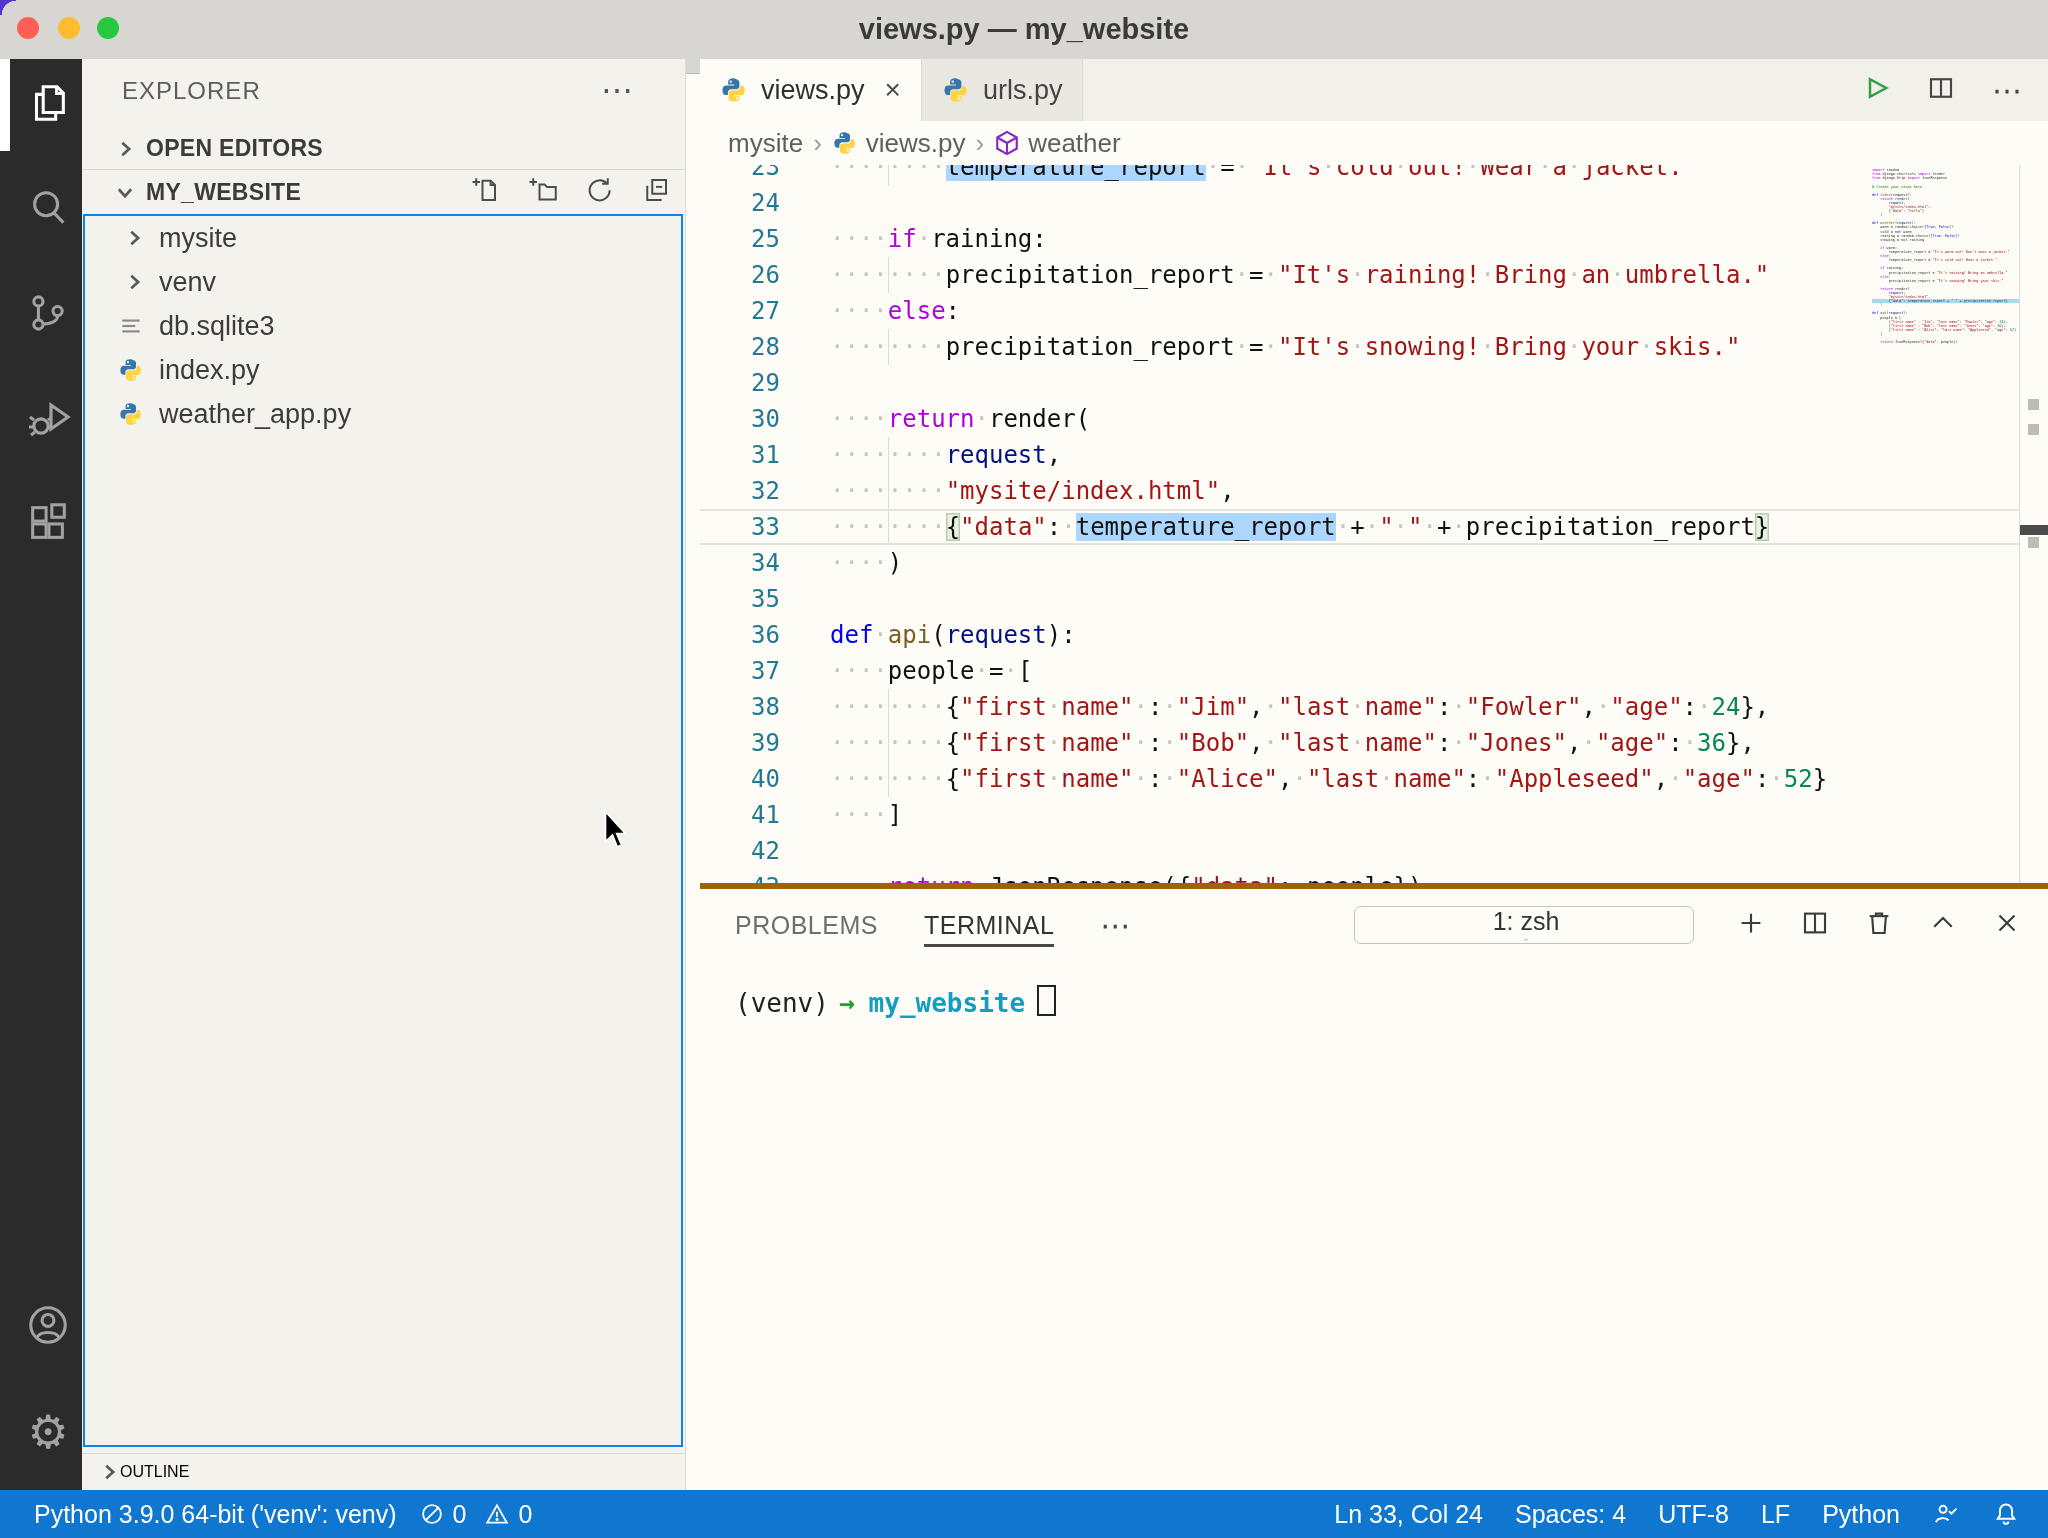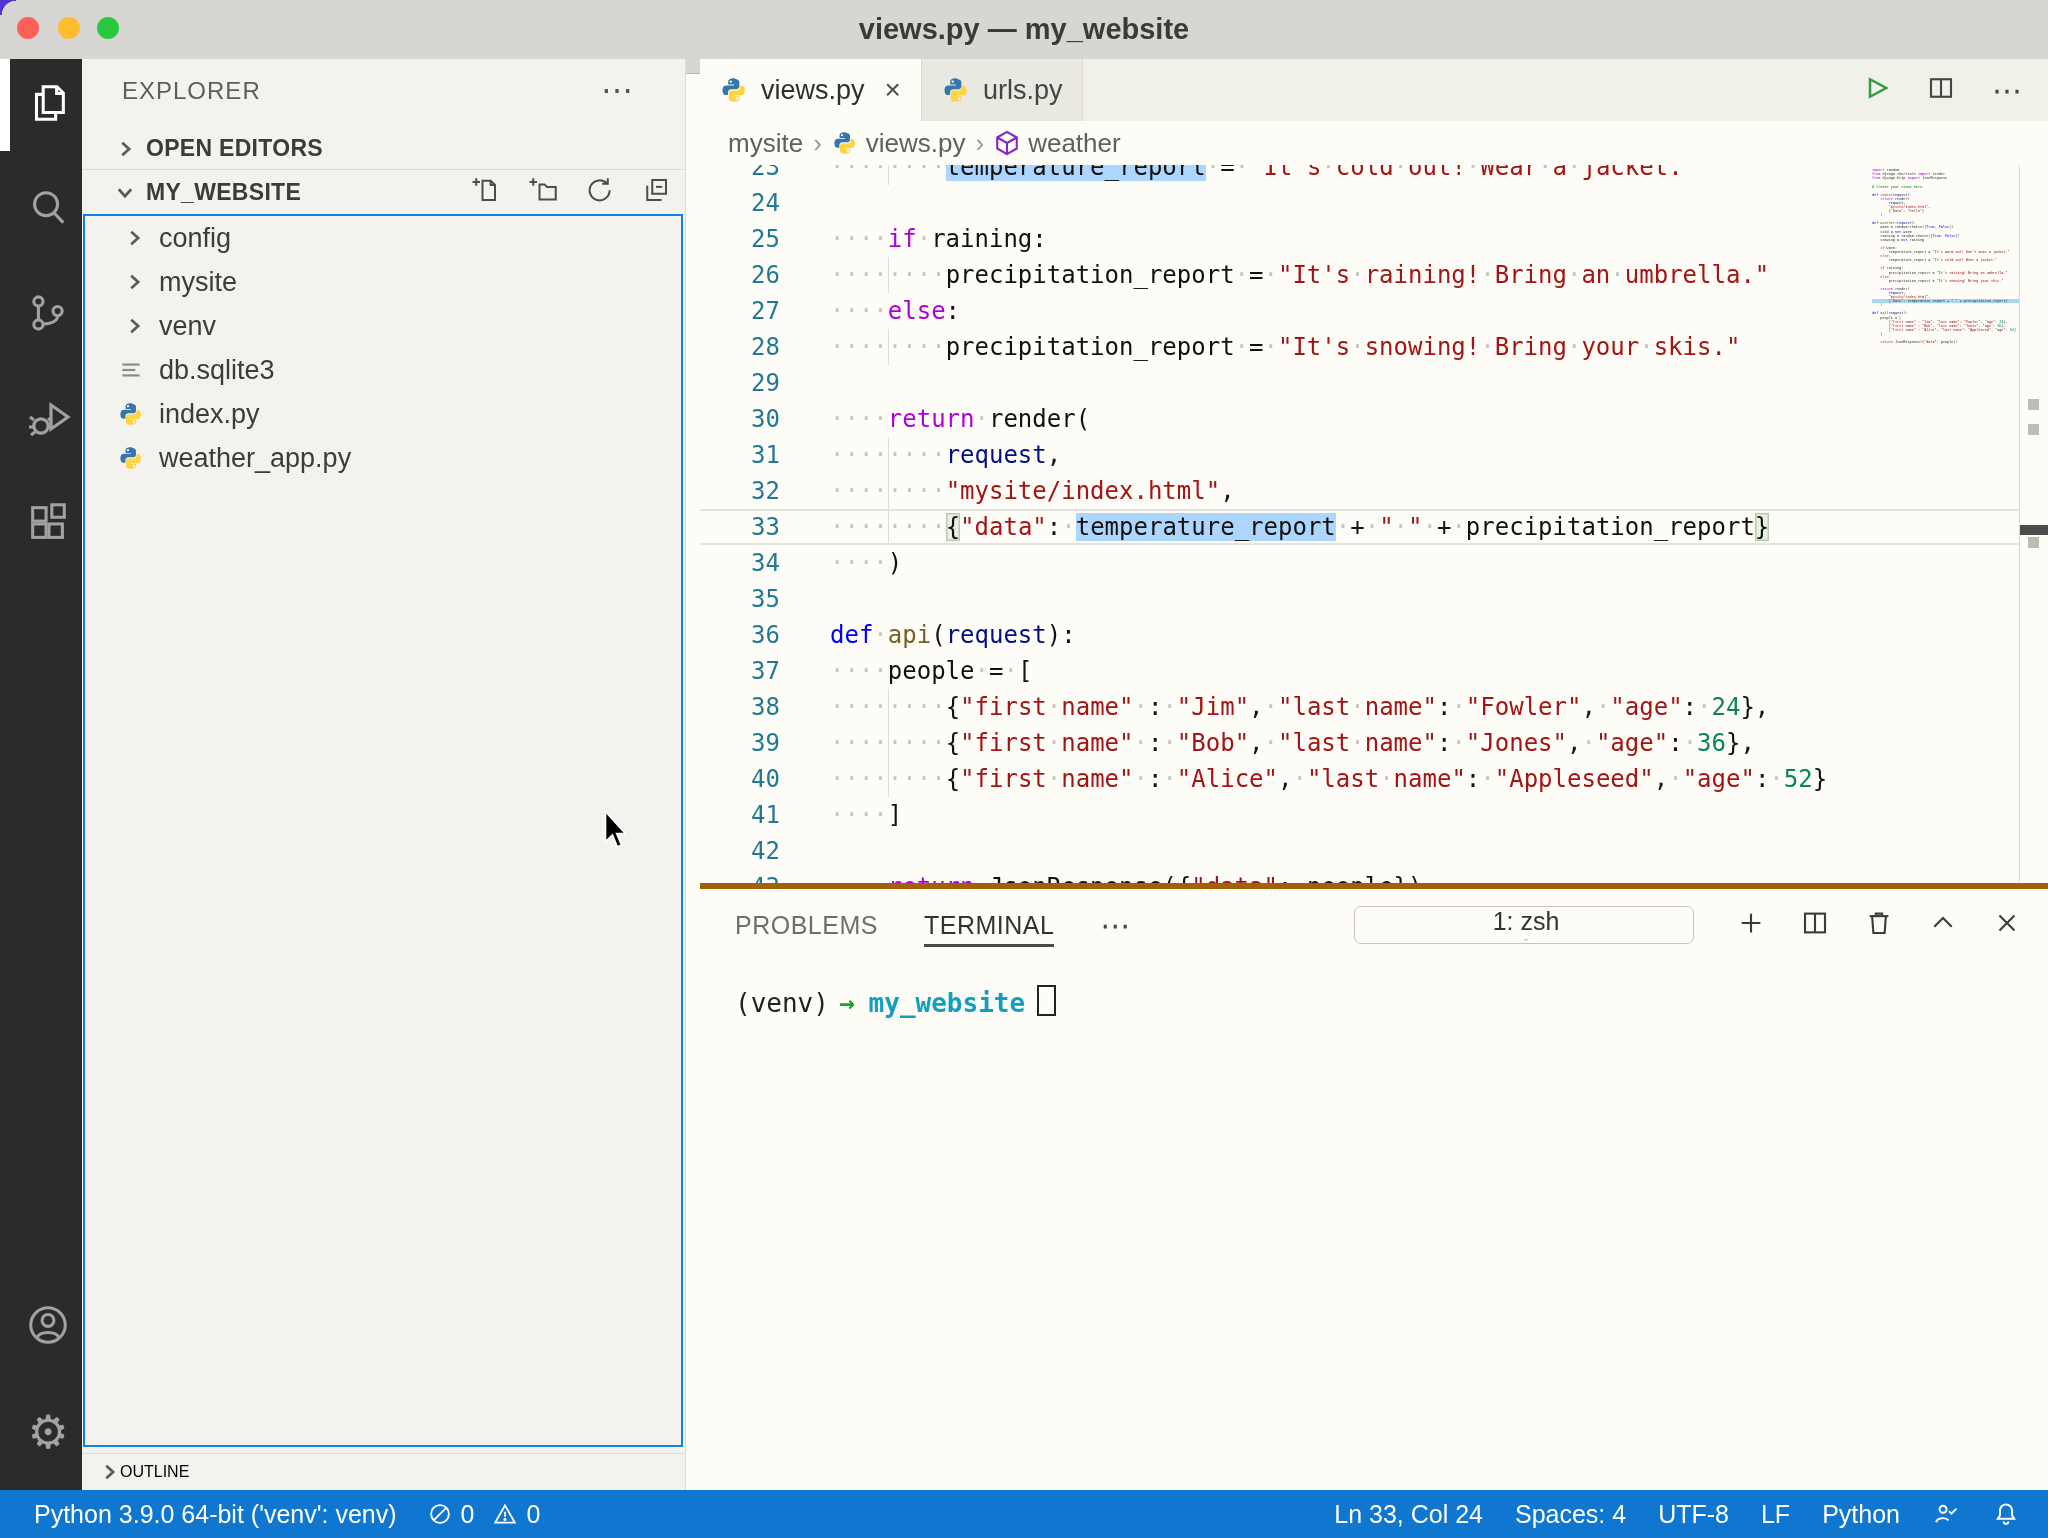--- a/index.html
+++ b/index.html
@@ -108,21 +108,21 @@
   .terminal-body{position:absolute;left:35px;top:96px;font-family:"DejaVu Sans Mono",monospace;
          font-size:26px;line-height:36px;}
   .t-venv{color:#222222;}
   .t-arrow{color:#17a527;font-weight:700;margin:0 14px 0 10px;}
   .t-dir{color:#129fbf;font-weight:700;}
   .t-cursor{display:inline-block;width:15px;height:27px;border:2px solid #222;margin-left:12px;
          vertical-align:-4px;}
   
   .statusbar{position:absolute;left:0;top:1490px;width:2048px;height:48px;background:#0f77cf;color:#ffffff;
          display:flex;align-items:center;font-size:25px;}
-  .sb-left{display:flex;align-items:center;gap:30px;margin-left:34px;}
+  .sb-left{display:flex;align-items:center;gap:22px;margin-left:34px;}
   .sb-right{display:flex;align-items:center;gap:32px;margin-left:auto;margin-right:28px;}
   .sb-item{display:flex;align-items:center;gap:8px;white-space:nowrap;}
   .sb-item svg{stroke:#ffffff;fill:none;stroke-width:1.7;}
   
   .mouse{position:absolute;left:601px;top:810px;z-index:50;}
 </style>
 </head>
 <body>
 
 <div class="window">
@@ -229,28 +229,20 @@
             </svg></span>
       </span>
     </div>
     <div class="tree">
         <div class="titem">
           <span class="chev">
             <svg class="chevron" width="22" height="22" viewBox="0 0 16 16">
               <path d="M6 3.5l5 4.5-5 4.5"></path>
             </svg>
           </span>
-          <span class="tlabel">config</span>
-        </div>
-        <div class="titem">
-          <span class="chev">
-            <svg class="chevron" width="22" height="22" viewBox="0 0 16 16">
-              <path d="M6 3.5l5 4.5-5 4.5"></path>
-            </svg>
-          </span>
           <span class="tlabel">mysite</span>
         </div>
         <div class="titem">
           <span class="chev">
             <svg class="chevron" width="22" height="22" viewBox="0 0 16 16">
               <path d="M6 3.5l5 4.5-5 4.5"></path>
             </svg>
           </span>
           <span class="tlabel">venv</span>
         </div>

